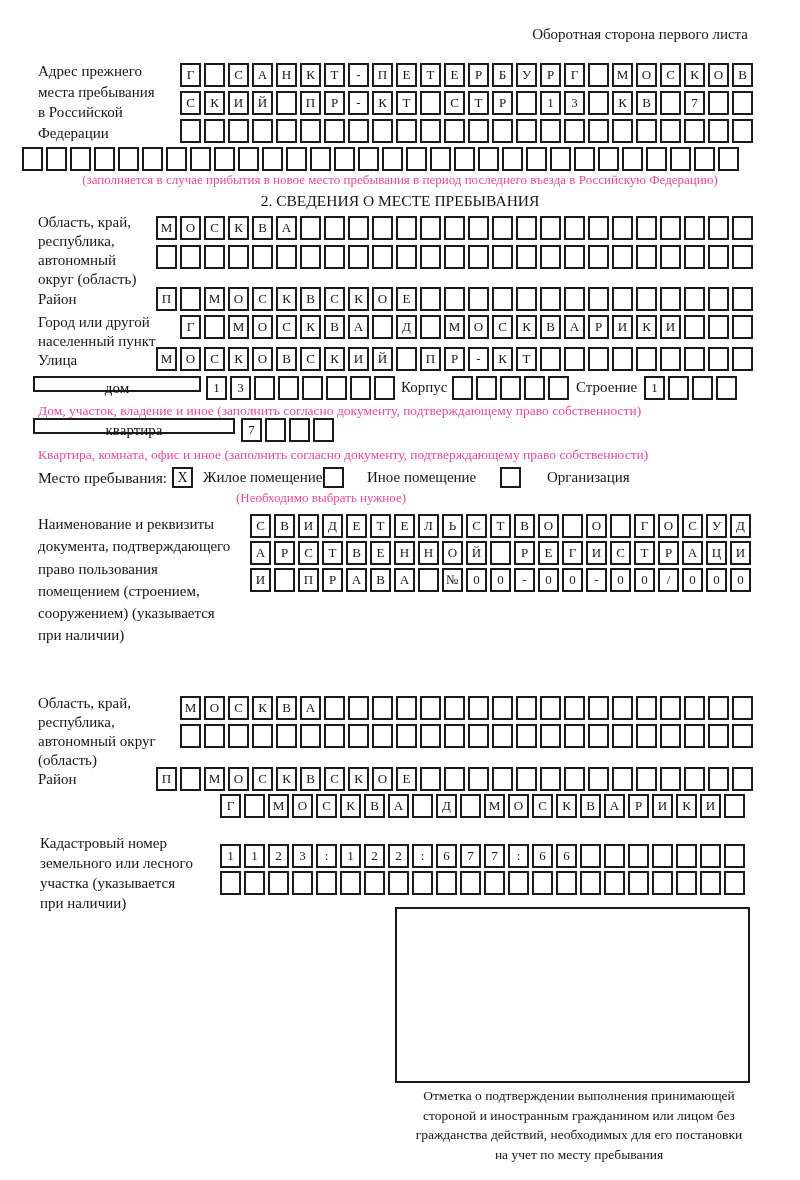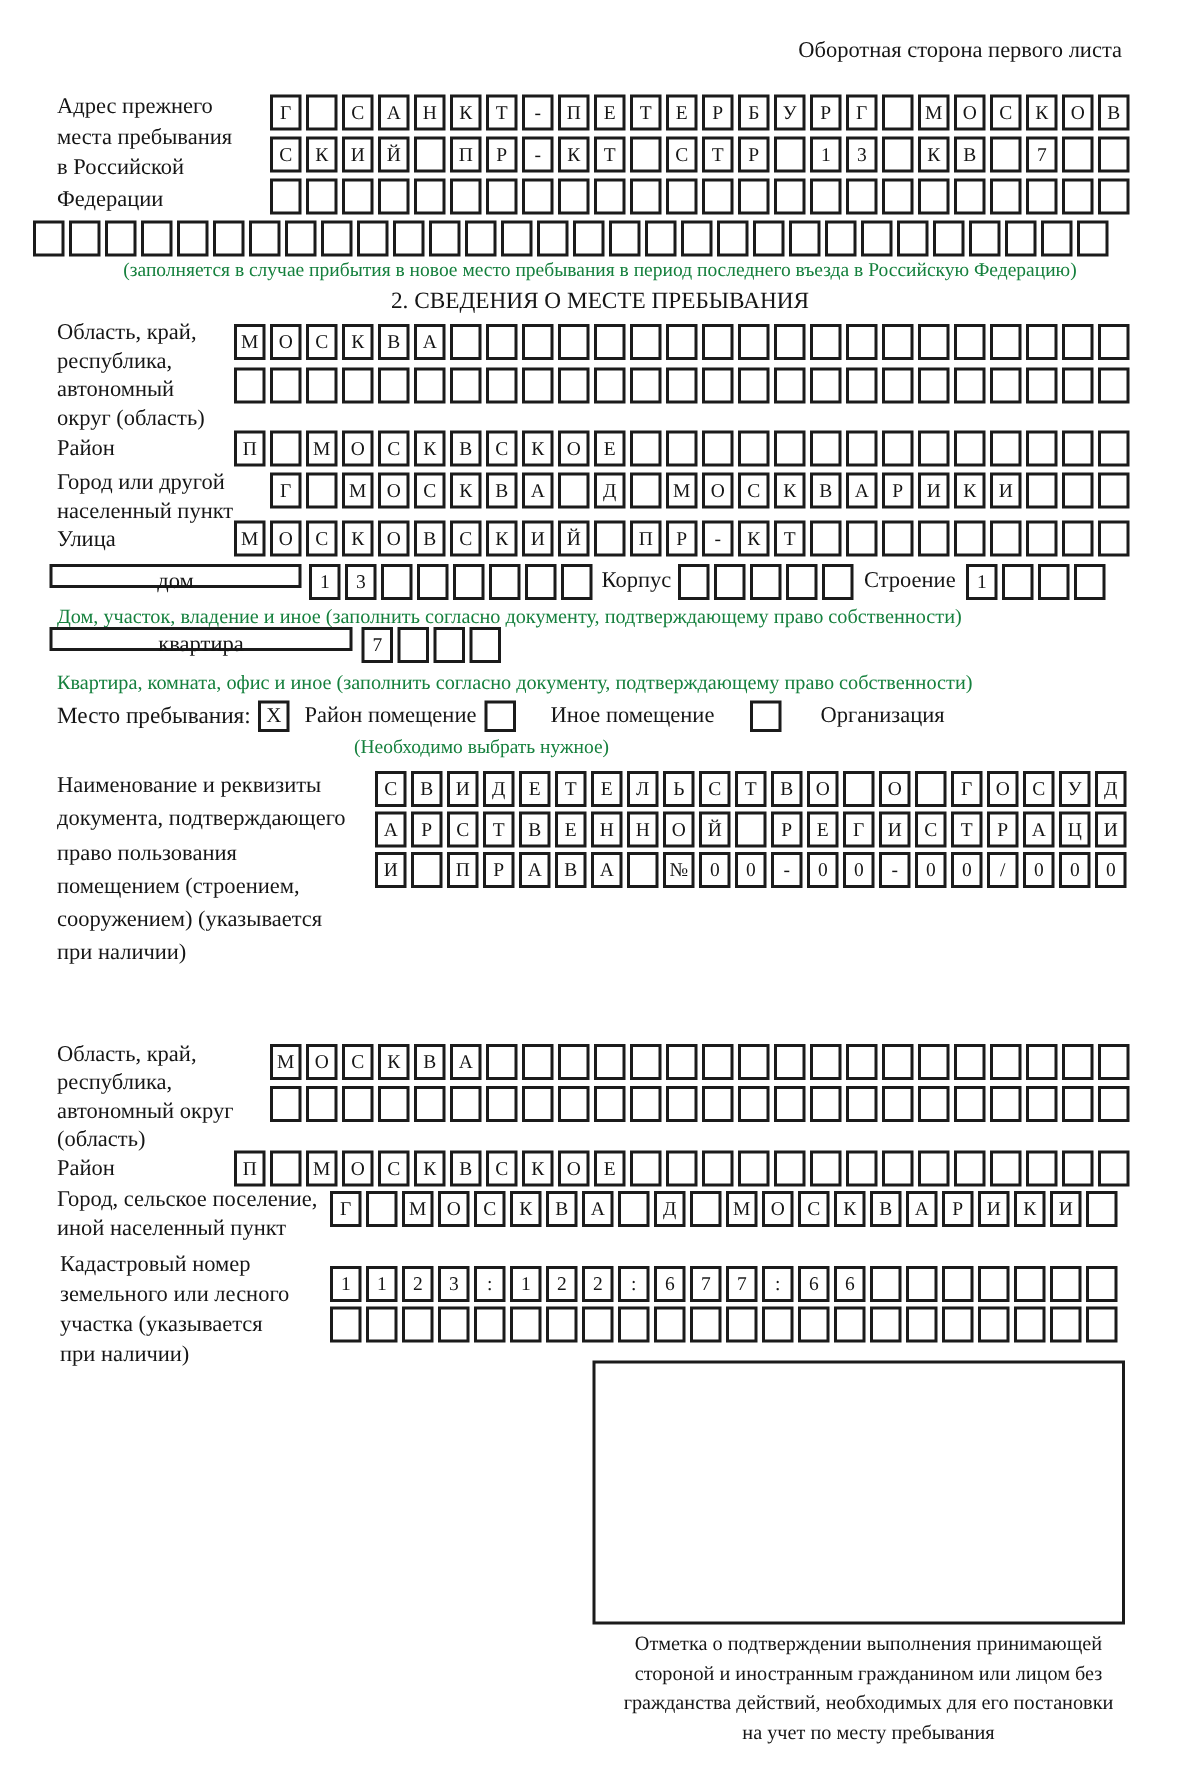--- a/index.html
+++ b/index.html
@@ -1,20 +1,20 @@
 <!DOCTYPE html>
 <html><head>
 <meta charset="utf-8">
 <style>
   html,body{margin:0;padding:0;background:#e8e8e8;}
   #page{position:relative;width:800px;height:1180px;background:#ffffff;
         font-family:"Liberation Serif","DejaVu Serif",serif;color:#151515;overflow:hidden;}
   .abs{position:absolute;}
   .lbl{font-size:15px;line-height:20px;white-space:pre-line;}
-  .note{font-size:13px;line-height:16px;color:#15803d;}
+  .note{font-size:13px;line-height:16px;color:#ec4899;}
   .center{text-align:center;width:800px;left:0;}
   .title{font-weight:normal;font-size:15.5px;}
   .cellrow{white-space:nowrap;height:24px;}
   .cell{display:inline-block;box-sizing:border-box;width:21px;height:24px;margin-right:3px;
         border:2px solid #1b1b1b;font-size:13px;line-height:20px;text-align:center;
         vertical-align:top;background:#fff;}
   .widebox{box-sizing:border-box;border:2px solid #1b1b1b;height:16px;text-align:center;
         font-size:15px;line-height:20px;background:#fff;}
   .chk{display:inline-block;box-sizing:border-box;width:21px;height:21px;border:2px solid #1b1b1b;
         font-size:14px;line-height:17px;text-align:center;background:#fff;}
@@ -64,21 +64,21 @@
   <div class="abs" style="left:576px;top:379px;font-size:15px;">Строение</div>
   <div class="abs cellrow" style="left:644px;top:376px;"><span class="cell">1</span><span class="cell"></span><span class="cell"></span><span class="cell"></span></div>
   <div class="abs note" style="left:38px;top:403px;font-size:13.5px;">Дом, участок, владение и иное (заполнить согласно документу, подтверждающему право собственности)</div>
 
   <div class="abs widebox" style="left:33px;top:418px;width:202px;">квартира</div>
   <div class="abs cellrow" style="left:241px;top:418px;"><span class="cell">7</span><span class="cell"></span><span class="cell"></span><span class="cell"></span></div>
   <div class="abs note" style="left:38px;top:447px;font-size:13.5px;">Квартира, комната, офис и иное (заполнить согласно документу, подтверждающему право собственности)</div>
 
   <div class="abs" style="left:38px;top:469px;font-size:15.5px;">Место пребывания:</div>
   <span class="abs chk" style="left:172px;top:467px;">Х</span>
-  <div class="abs" style="left:203px;top:469px;font-size:15px;">Район помещение</div>
+  <div class="abs" style="left:203px;top:469px;font-size:15px;">Жилое помещение</div>
   <span class="abs chk" style="left:323px;top:467px;"></span>
   <div class="abs" style="left:367px;top:469px;font-size:15px;text-align:center;">Иное помещение</div>
   <span class="abs chk" style="left:500px;top:467px;"></span>
   <div class="abs" style="left:547px;top:469px;font-size:15px;">Организация</div>
   <div class="abs note" style="left:236px;top:490px;font-size:13px;text-align:center;">(Необходимо выбрать нужное)</div>
 
   <div class="abs lbl" style="left:38px;top:513px;line-height:22.3px;width:212px;">Наименование и реквизиты
 документа, подтверждающего
 право пользования
 помещением (строением,
@@ -92,22 +92,20 @@
   <div class="abs lbl" style="left:38px;top:694px;line-height:19px;">Область, край,
 республика,
 автономный округ
 (область)</div>
   <div class="abs cellrow" style="left:180px;top:696px;"><span class="cell">М</span><span class="cell">О</span><span class="cell">С</span><span class="cell">К</span><span class="cell">В</span><span class="cell">А</span><span class="cell"></span><span class="cell"></span><span class="cell"></span><span class="cell"></span><span class="cell"></span><span class="cell"></span><span class="cell"></span><span class="cell"></span><span class="cell"></span><span class="cell"></span><span class="cell"></span><span class="cell"></span><span class="cell"></span><span class="cell"></span><span class="cell"></span><span class="cell"></span><span class="cell"></span><span class="cell"></span></div>
   <div class="abs cellrow" style="left:180px;top:724px;"><span class="cell"></span><span class="cell"></span><span class="cell"></span><span class="cell"></span><span class="cell"></span><span class="cell"></span><span class="cell"></span><span class="cell"></span><span class="cell"></span><span class="cell"></span><span class="cell"></span><span class="cell"></span><span class="cell"></span><span class="cell"></span><span class="cell"></span><span class="cell"></span><span class="cell"></span><span class="cell"></span><span class="cell"></span><span class="cell"></span><span class="cell"></span><span class="cell"></span><span class="cell"></span><span class="cell"></span></div>
 
   <div class="abs lbl" style="left:38px;top:769px;">Район</div>
   <div class="abs cellrow" style="left:156px;top:767px;"><span class="cell">П</span><span class="cell"></span><span class="cell">М</span><span class="cell">О</span><span class="cell">С</span><span class="cell">К</span><span class="cell">В</span><span class="cell">С</span><span class="cell">К</span><span class="cell">О</span><span class="cell">Е</span><span class="cell"></span><span class="cell"></span><span class="cell"></span><span class="cell"></span><span class="cell"></span><span class="cell"></span><span class="cell"></span><span class="cell"></span><span class="cell"></span><span class="cell"></span><span class="cell"></span><span class="cell"></span><span class="cell"></span><span class="cell"></span></div>
 
-  <div class="abs lbl" style="left:38px;top:791px;line-height:19px;">Город, сельское поселение,
-иной населенный пункт</div>
   <div class="abs cellrow" style="left:220px;top:794px;"><span class="cell">Г</span><span class="cell"></span><span class="cell">М</span><span class="cell">О</span><span class="cell">С</span><span class="cell">К</span><span class="cell">В</span><span class="cell">А</span><span class="cell"></span><span class="cell">Д</span><span class="cell"></span><span class="cell">М</span><span class="cell">О</span><span class="cell">С</span><span class="cell">К</span><span class="cell">В</span><span class="cell">А</span><span class="cell">Р</span><span class="cell">И</span><span class="cell">К</span><span class="cell">И</span><span class="cell"></span></div>
 
   <div class="abs lbl" style="left:40px;top:833px;line-height:20px;">Кадастровый номер
 земельного или лесного
 участка (указывается
 при наличии)</div>
   <div class="abs cellrow" style="left:220px;top:844px;"><span class="cell">1</span><span class="cell">1</span><span class="cell">2</span><span class="cell">3</span><span class="cell">:</span><span class="cell">1</span><span class="cell">2</span><span class="cell">2</span><span class="cell">:</span><span class="cell">6</span><span class="cell">7</span><span class="cell">7</span><span class="cell">:</span><span class="cell">6</span><span class="cell">6</span><span class="cell"></span><span class="cell"></span><span class="cell"></span><span class="cell"></span><span class="cell"></span><span class="cell"></span><span class="cell"></span></div>
   <div class="abs cellrow" style="left:220px;top:871px;"><span class="cell"></span><span class="cell"></span><span class="cell"></span><span class="cell"></span><span class="cell"></span><span class="cell"></span><span class="cell"></span><span class="cell"></span><span class="cell"></span><span class="cell"></span><span class="cell"></span><span class="cell"></span><span class="cell"></span><span class="cell"></span><span class="cell"></span><span class="cell"></span><span class="cell"></span><span class="cell"></span><span class="cell"></span><span class="cell"></span><span class="cell"></span><span class="cell"></span></div>
 
   <div class="abs bigbox" style="left:395px;top:907px;width:355px;height:176px;"></div>

